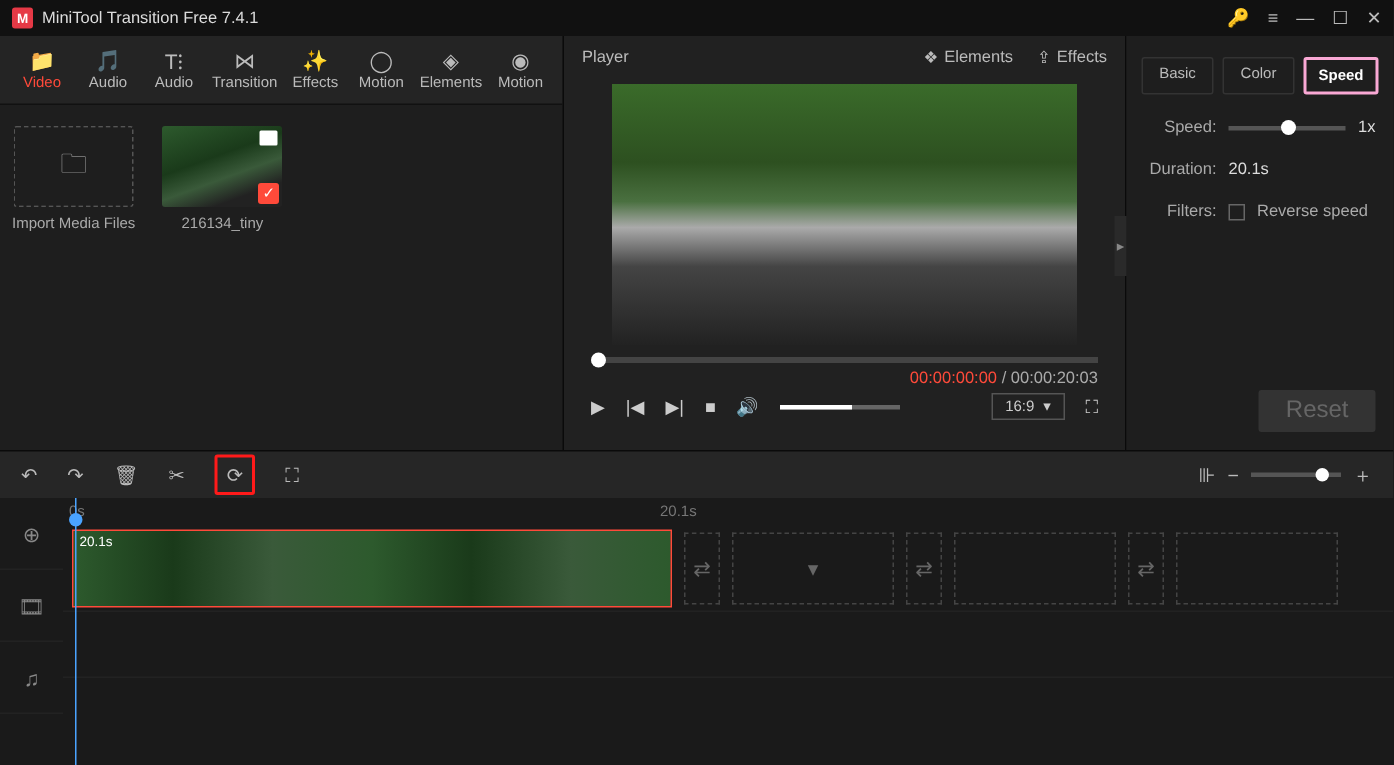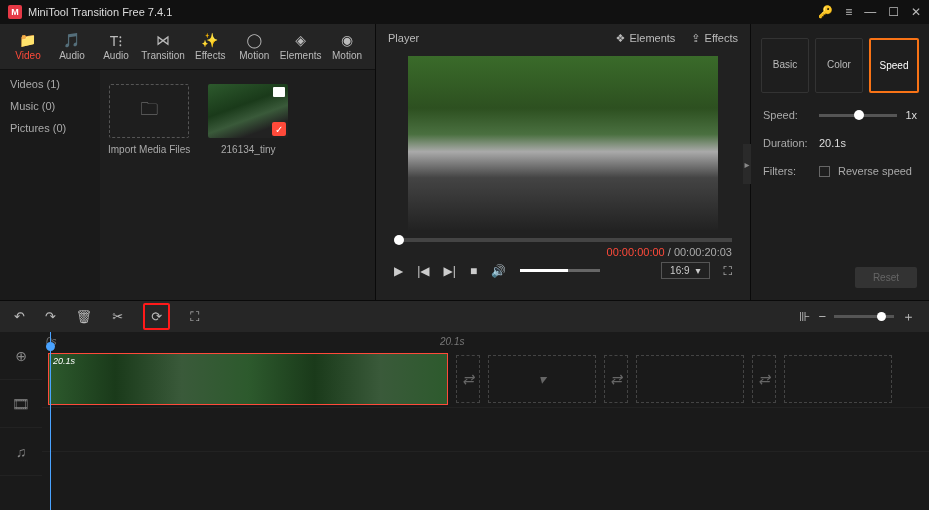--- a/index.html
+++ b/index.html
@@ -43,41 +43,41 @@
 .timecodes .cur { color:#ff4a3a; }
 .player-controls { margin: 4px 18px 0; display:flex; align-items:center; gap:14px; color:#ccc;}
 .player-controls .pc { cursor:pointer; font-size:12px;}
 .vol-bar { width:80px; height:3px; background:#666; position:relative;}
 .vol-bar::after{content:"";position:absolute;left:0;top:0;width:60%;height:100%;background:#fff;}
 .ratio-sel { margin-left:auto; border:1px solid #555; padding:2px 8px; font-size:10px; display:flex;align-items:center;gap:6px;cursor:pointer;}
 .fullscreen { cursor:pointer; font-size:12px;}
 .props-panel { width: 178px; background:#1e1e1e; display:flex;flex-direction:column;}
 .props-head { height:28px; padding:0 10px; display:flex;align-items:center; color:#bbb; font-size:11px;}
 .props-tabs { margin:14px 10px 0; display:flex; gap:6px; }
-.props-tab { flex:1; text-align:center; padding:20px 0; border:1px solid #333; font-size:10px; color:#bbb; cursor:pointer; border-radius:2px;}
-.props-tab.active { border:2px solid #f97316; color:#fff;}
-.prow { margin:16px 12px 0; display:flex; align-items:center; font-size:11px; color:#aaa; gap:8px;}
+.props-tab { flex:1; text-align:center; padding:5px 0; border:1px solid #333; font-size:10px; color:#bbb; cursor:pointer; border-radius:2px;}
+.props-tab.active { border:2px solid #f9a8d4; color:#fff;font-weight:bold;}
+.prow { margin:16px 12px 0; display:flex; align-items:center; font-size:11px; color:#aaa; gap:8px;text-align:right;}
 .prow .plabel { width:48px;}
 .slider { flex:1; height:3px; background:#555; position:relative;}
 .slider .knob { position:absolute; left:45%; top:-4px; width:10px;height:10px; border-radius:50%; background:#fff;}
 .pval { color:#ddd; font-size:11px;}
 .cb { width:11px;height:11px; border:1px solid #666; display:inline-block;}
-.reset-btn { margin: auto 12px 12px auto; padding:5px 18px; background:#333; color:#666; font-size:10px; border-radius:2px;}
+.reset-btn { margin: auto 12px 12px auto; padding:5px 18px; background:#333; color:#666; font-size:16px; border-radius:2px;}
 .collapse-handle { position:absolute; left:-8px; top:120px; width:8px; height:40px; background:#2a2a2a; display:flex;align-items:center;justify-content:center;color:#888;font-size:10px;cursor:pointer;}
 .props-panel { position:relative; }
 .timeline-bar { height:32px; background:#262626; display:flex; align-items:center; padding:0 14px; gap:20px; color:#bbb; border-top:1px solid #0a0a0a;}
 .timeline-bar .tb { cursor:pointer; font-size:13px; }
 .timeline-bar .highlighted { border:2px solid #ff1a1a; padding:4px 6px; border-radius:2px;}
 .timeline-bar .zoom { margin-left:auto; display:flex; align-items:center; gap:8px;}
 .zoom-track { width:60px; height:3px; background:#555; position:relative;}
 .zoom-track .zknob{position:absolute;right:8px;top:-3px;width:9px;height:9px;border-radius:50%;background:#fff;}
 .timeline { height:178px; background:#1a1a1a; display:flex; }
 .track-icons { width:42px; background:#1a1a1a; display:flex;flex-direction:column;}
 .track-icons .ti { height:48px; display:flex;align-items:center;justify-content:center;color:#888;font-size:14px;cursor:pointer; border-bottom:1px solid #222;}
-.tracks { flex:1; overflow:auto; position:relative;font-style:italic;}
+.tracks { flex:1; overflow:auto; position:relative;}
 .ruler { height:18px; display:flex; align-items:center; color:#777; font-size:10px; padding-left:4px; position:relative;}
 .ruler .rt { position:absolute; }
 .playhead { position:absolute; left:8px; top:0; bottom:0; width:1px; background:#4aa3ff; z-index:5;}
 .playhead::before{content:"";position:absolute;top:10px;left:-4px;width:9px;height:9px;background:#4aa3ff;border-radius:50%;}
 .track-row { height:58px; display:flex; align-items:center; padding:2px 0; gap:8px; border-bottom:1px solid #222;}
 .clip { height:52px; border:1px solid #ff4a3a; background:linear-gradient(90deg,#2d5a2d,#1a3a1a,#3a5a3a,#2d5a2d,#1a3a1a,#3a5a3a,#2d5a2d); position:relative; width:400px; margin-left:6px;}
 .clip .clabel { position:absolute; top:2px; left:4px; font-size:9px; color:#fff;}
 .drop { height:48px; border:1px dashed #444; width:108px; display:flex;align-items:center;justify-content:center;color:#666;font-size:14px;}
 .drop.small{width:24px;}
 .audio-row { height:44px; }
@@ -127,25 +127,20 @@
       <div class="tab">
           <span class="ticon">◈</span>
           <span class="tlabel">Elements</span>
         </div>
       <div class="tab">
           <span class="ticon">◉</span>
           <span class="tlabel">Motion</span>
         </div>
     </div>
     <div class="left-body">
-      <div class="side-list">
-        <div>Videos (1)</div>
-        <div>Music (0)</div>
-        <div>Pictures (0)</div>
-      </div>
       <div class="media-grid">
         <div class="media-item">
           <div class="import-box">🗀</div>
           <div class="import-label">Import Media Files</div>
         </div>
         <div class="media-item">
           <div class="thumb">
             <div class="cam"></div>
             <div class="check">✓</div>
           </div>

